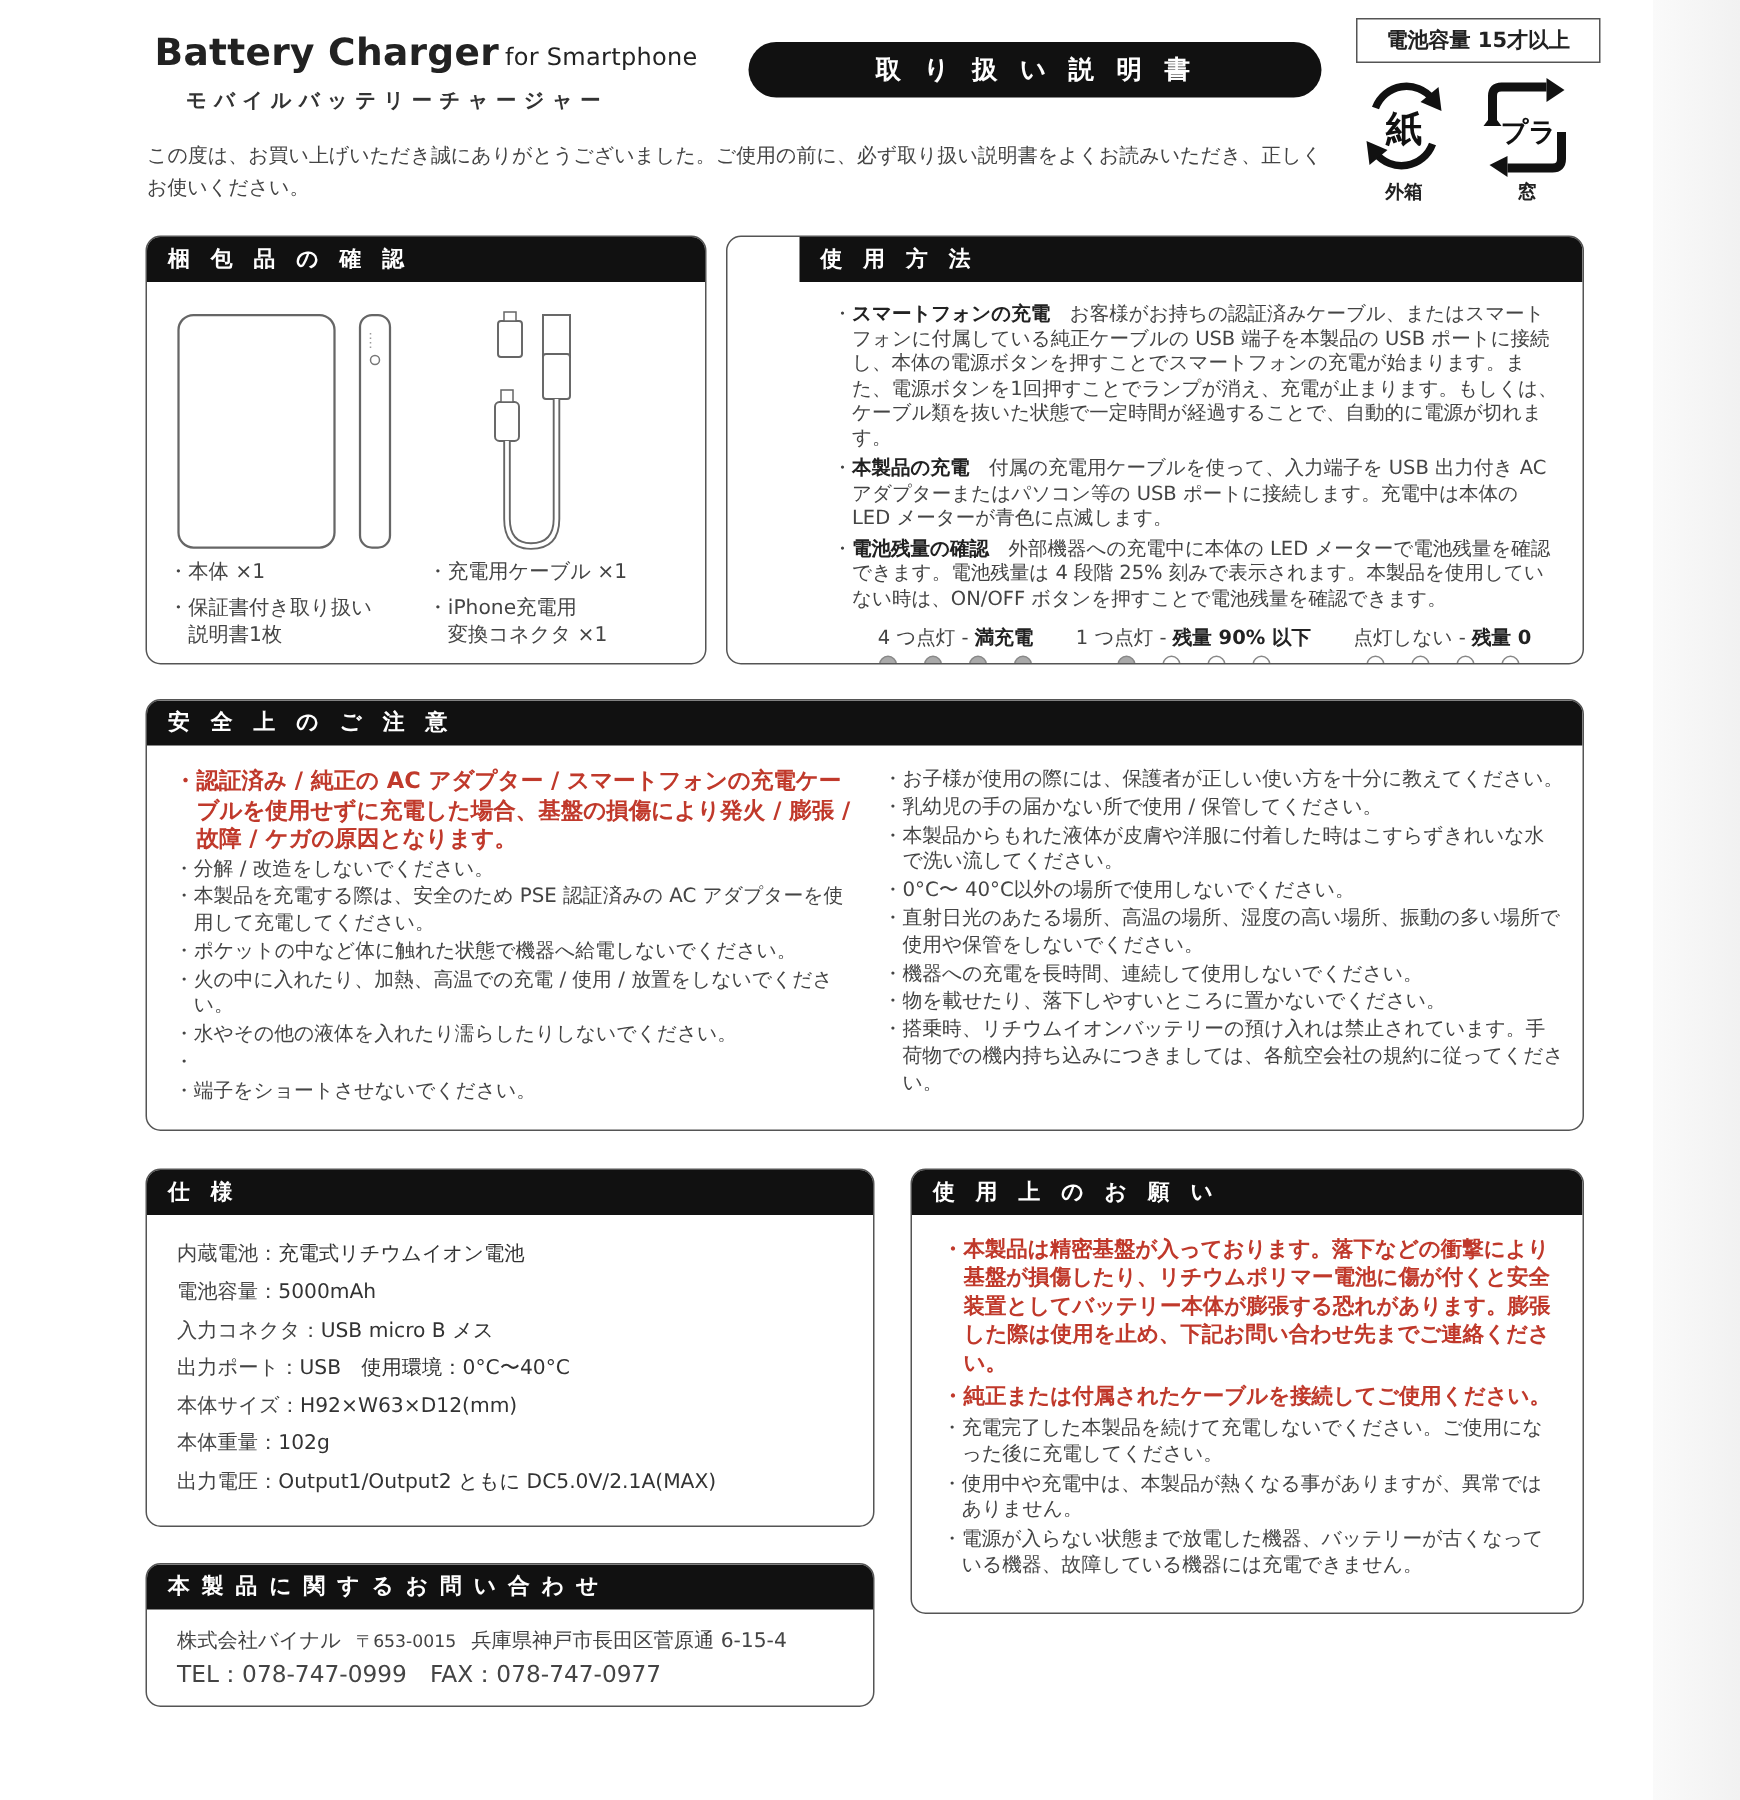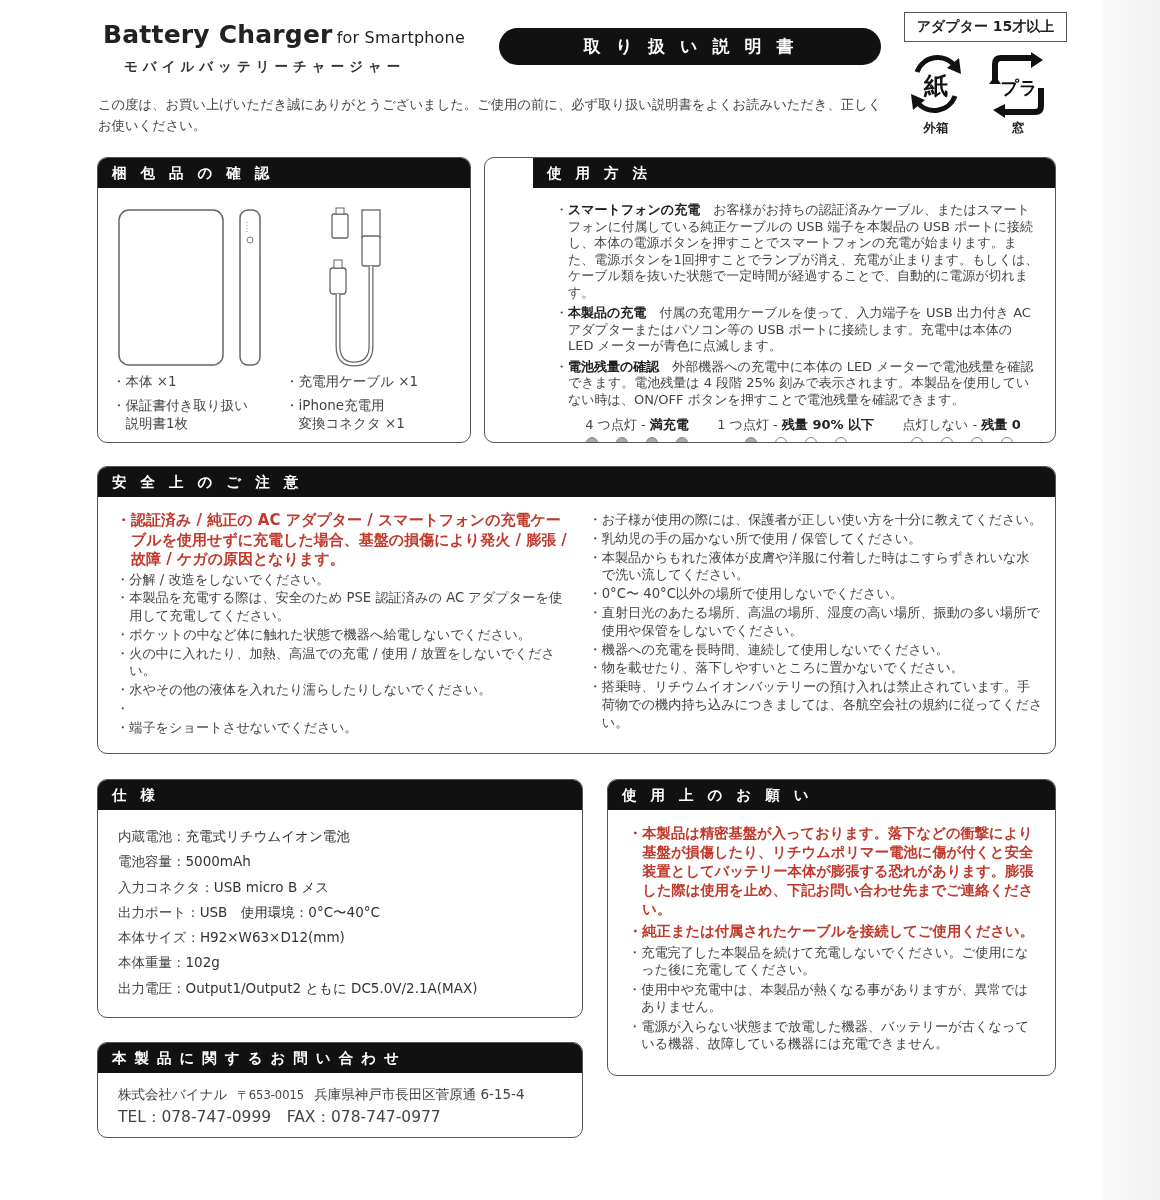--- a/index.html
+++ b/index.html
@@ -60,21 +60,21 @@
 
 <div class="abs right-shade"></div>
 
 <div class="abs brand-title">
   <span>Battery Charger</span><span class="sub">for Smartphone</span>
 </div>
 <div class="abs brand-kana">モバイルバッテリーチャージャー</div>
 <div class="abs manual-pill">取り扱い説明書</div>
 <div class="abs intro">この度は、お買い上げいただき誠にありがとうございました。ご使用の前に、必ず取り扱い説明書をよくお読みいただき、正しくお使いください。</div>
 
-<div class="abs age-box">アダプター 15才以上</div>
+<div class="abs age-box">電池容量 15才以上</div>
 
 <div class="abs recycle" style="left:905px; top:52px;">
   <svg width="62" height="66" viewBox="0 0 62 66">
     <path d="M12 20 A22 22 0 0 1 50 14" fill="none" stroke="#111" stroke-width="5"></path>
     <polygon points="54,6 56,22 42,16" fill="#111"></polygon>
     <path d="M50 44 A22 22 0 0 1 12 50" fill="none" stroke="#111" stroke-width="5"></path>
     <polygon points="8,58 6,42 20,48" fill="#111"></polygon>
     <text x="31" y="42" font-size="24" font-weight="bold" text-anchor="middle" fill="#111" font-family="DejaVu Sans, sans-serif">紙</text>
   </svg>
   <span class="recycle-label">外箱</span>

